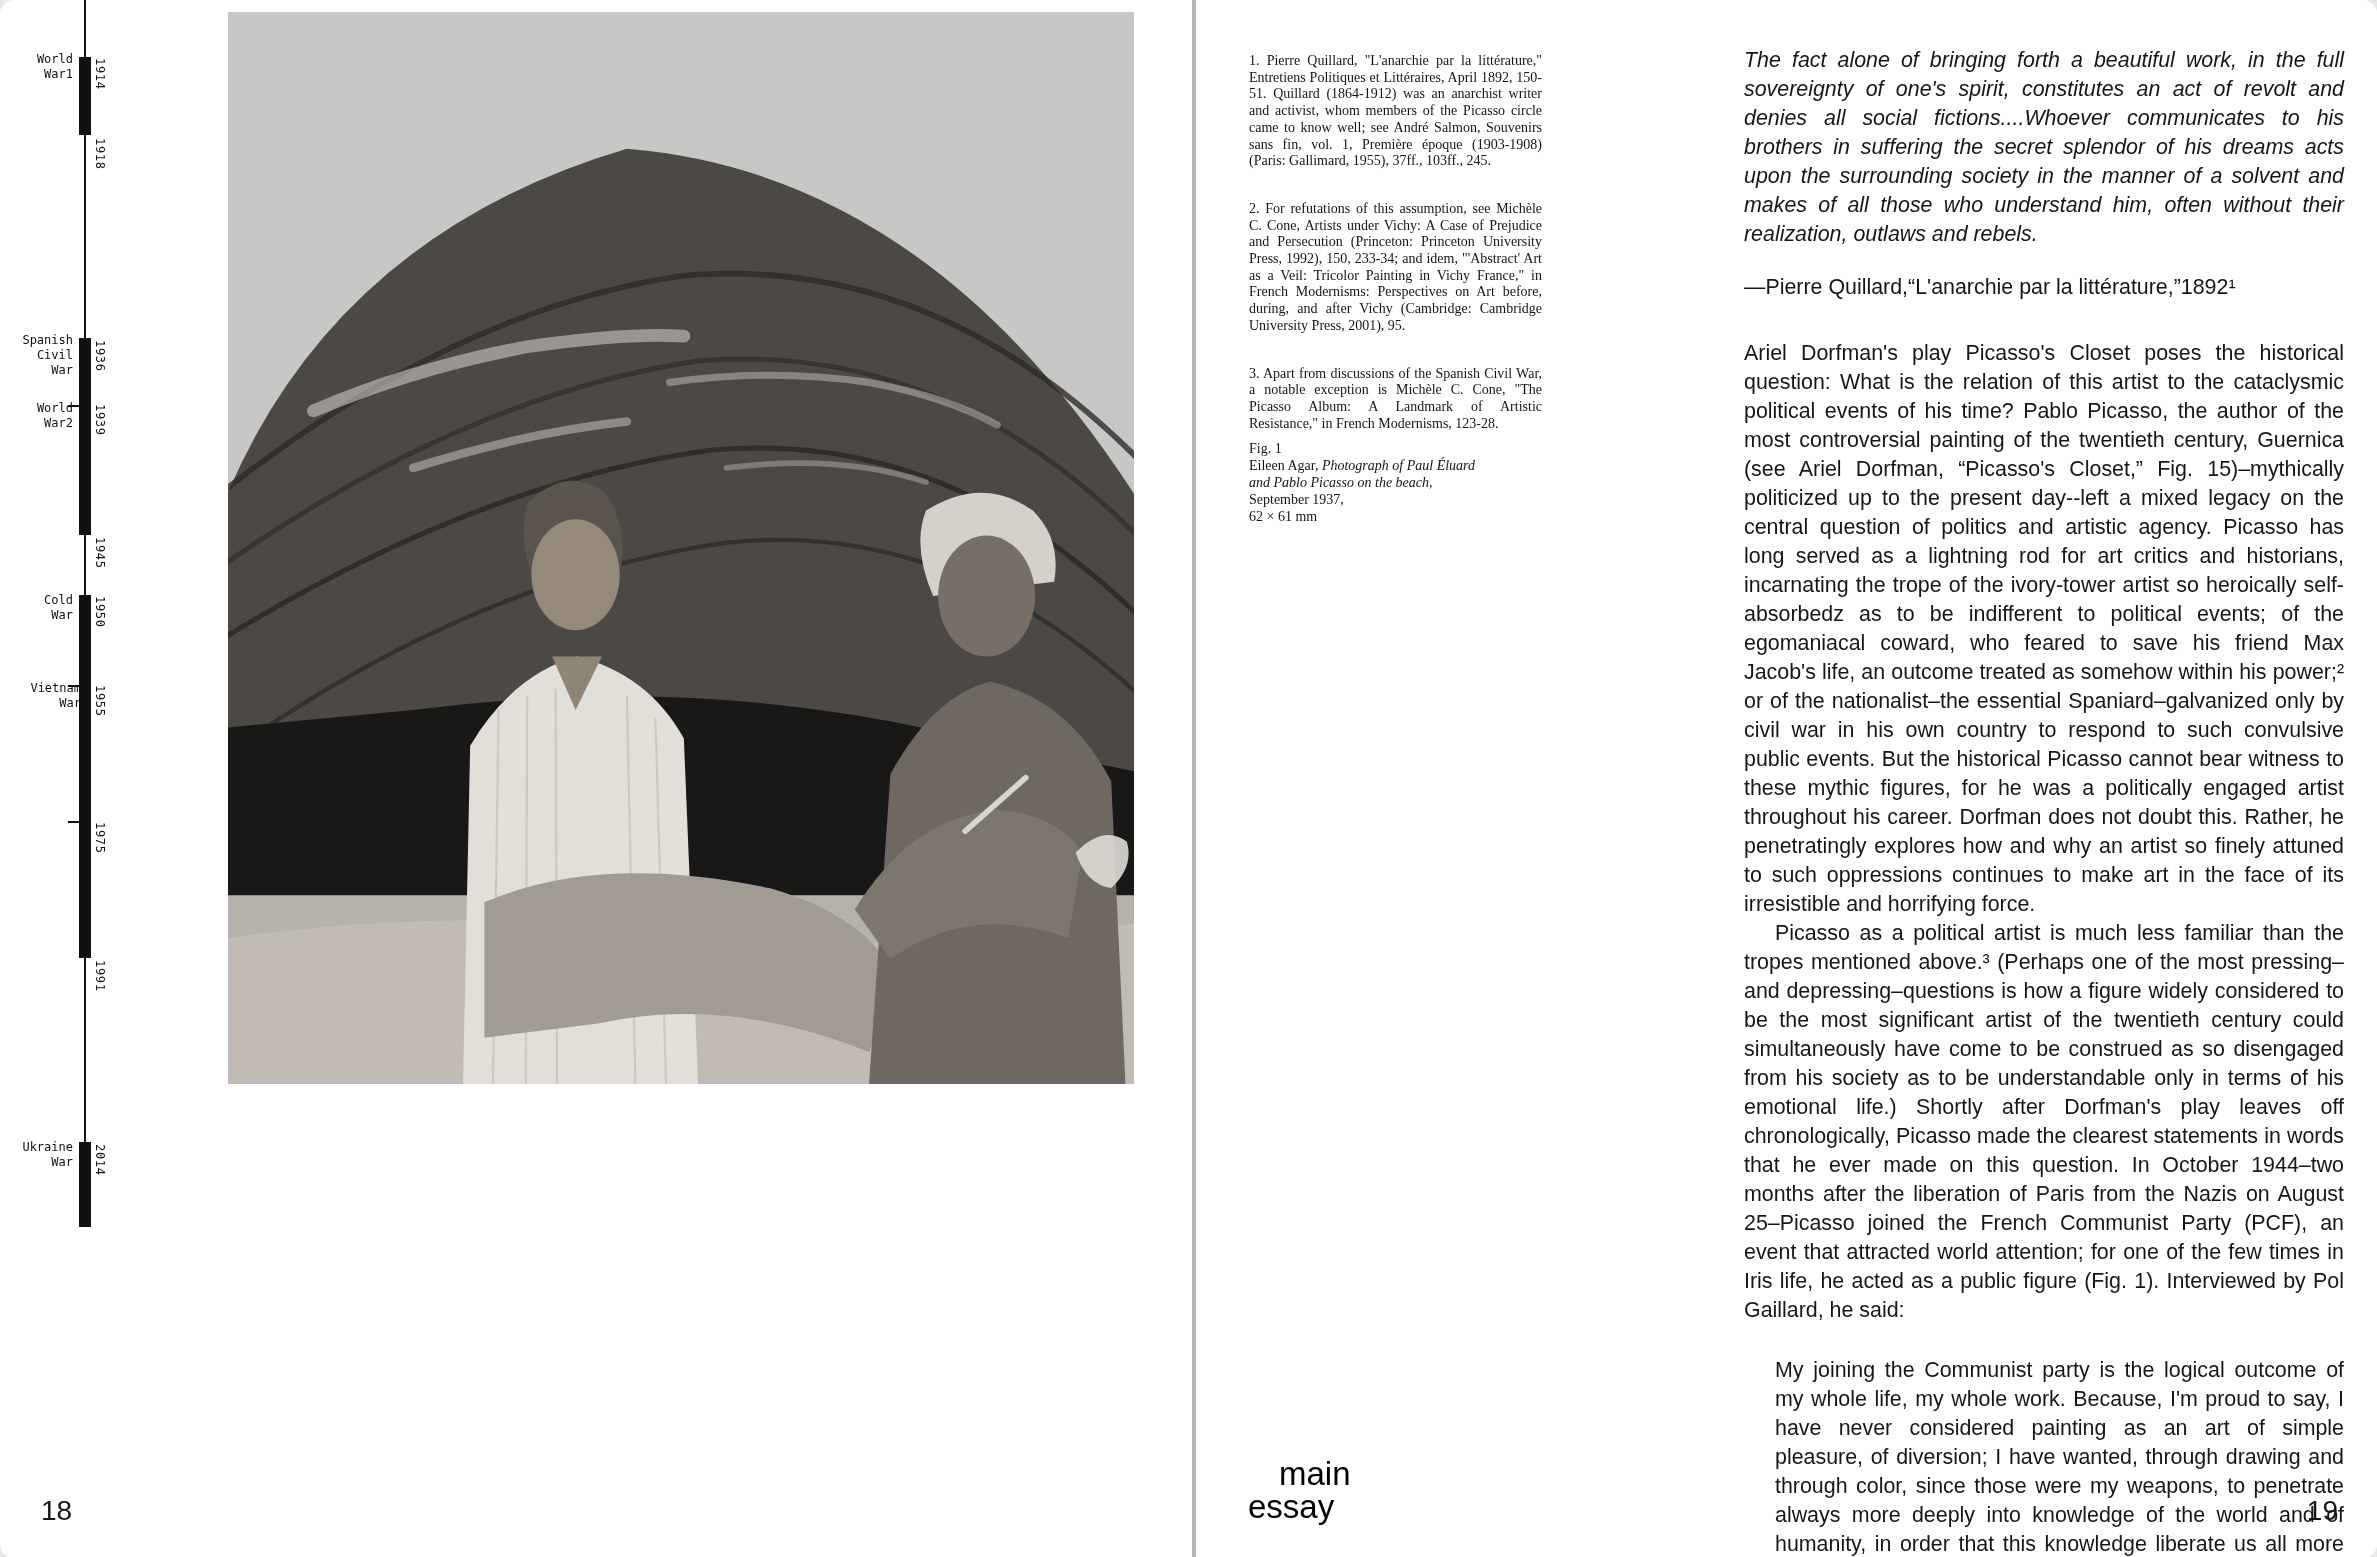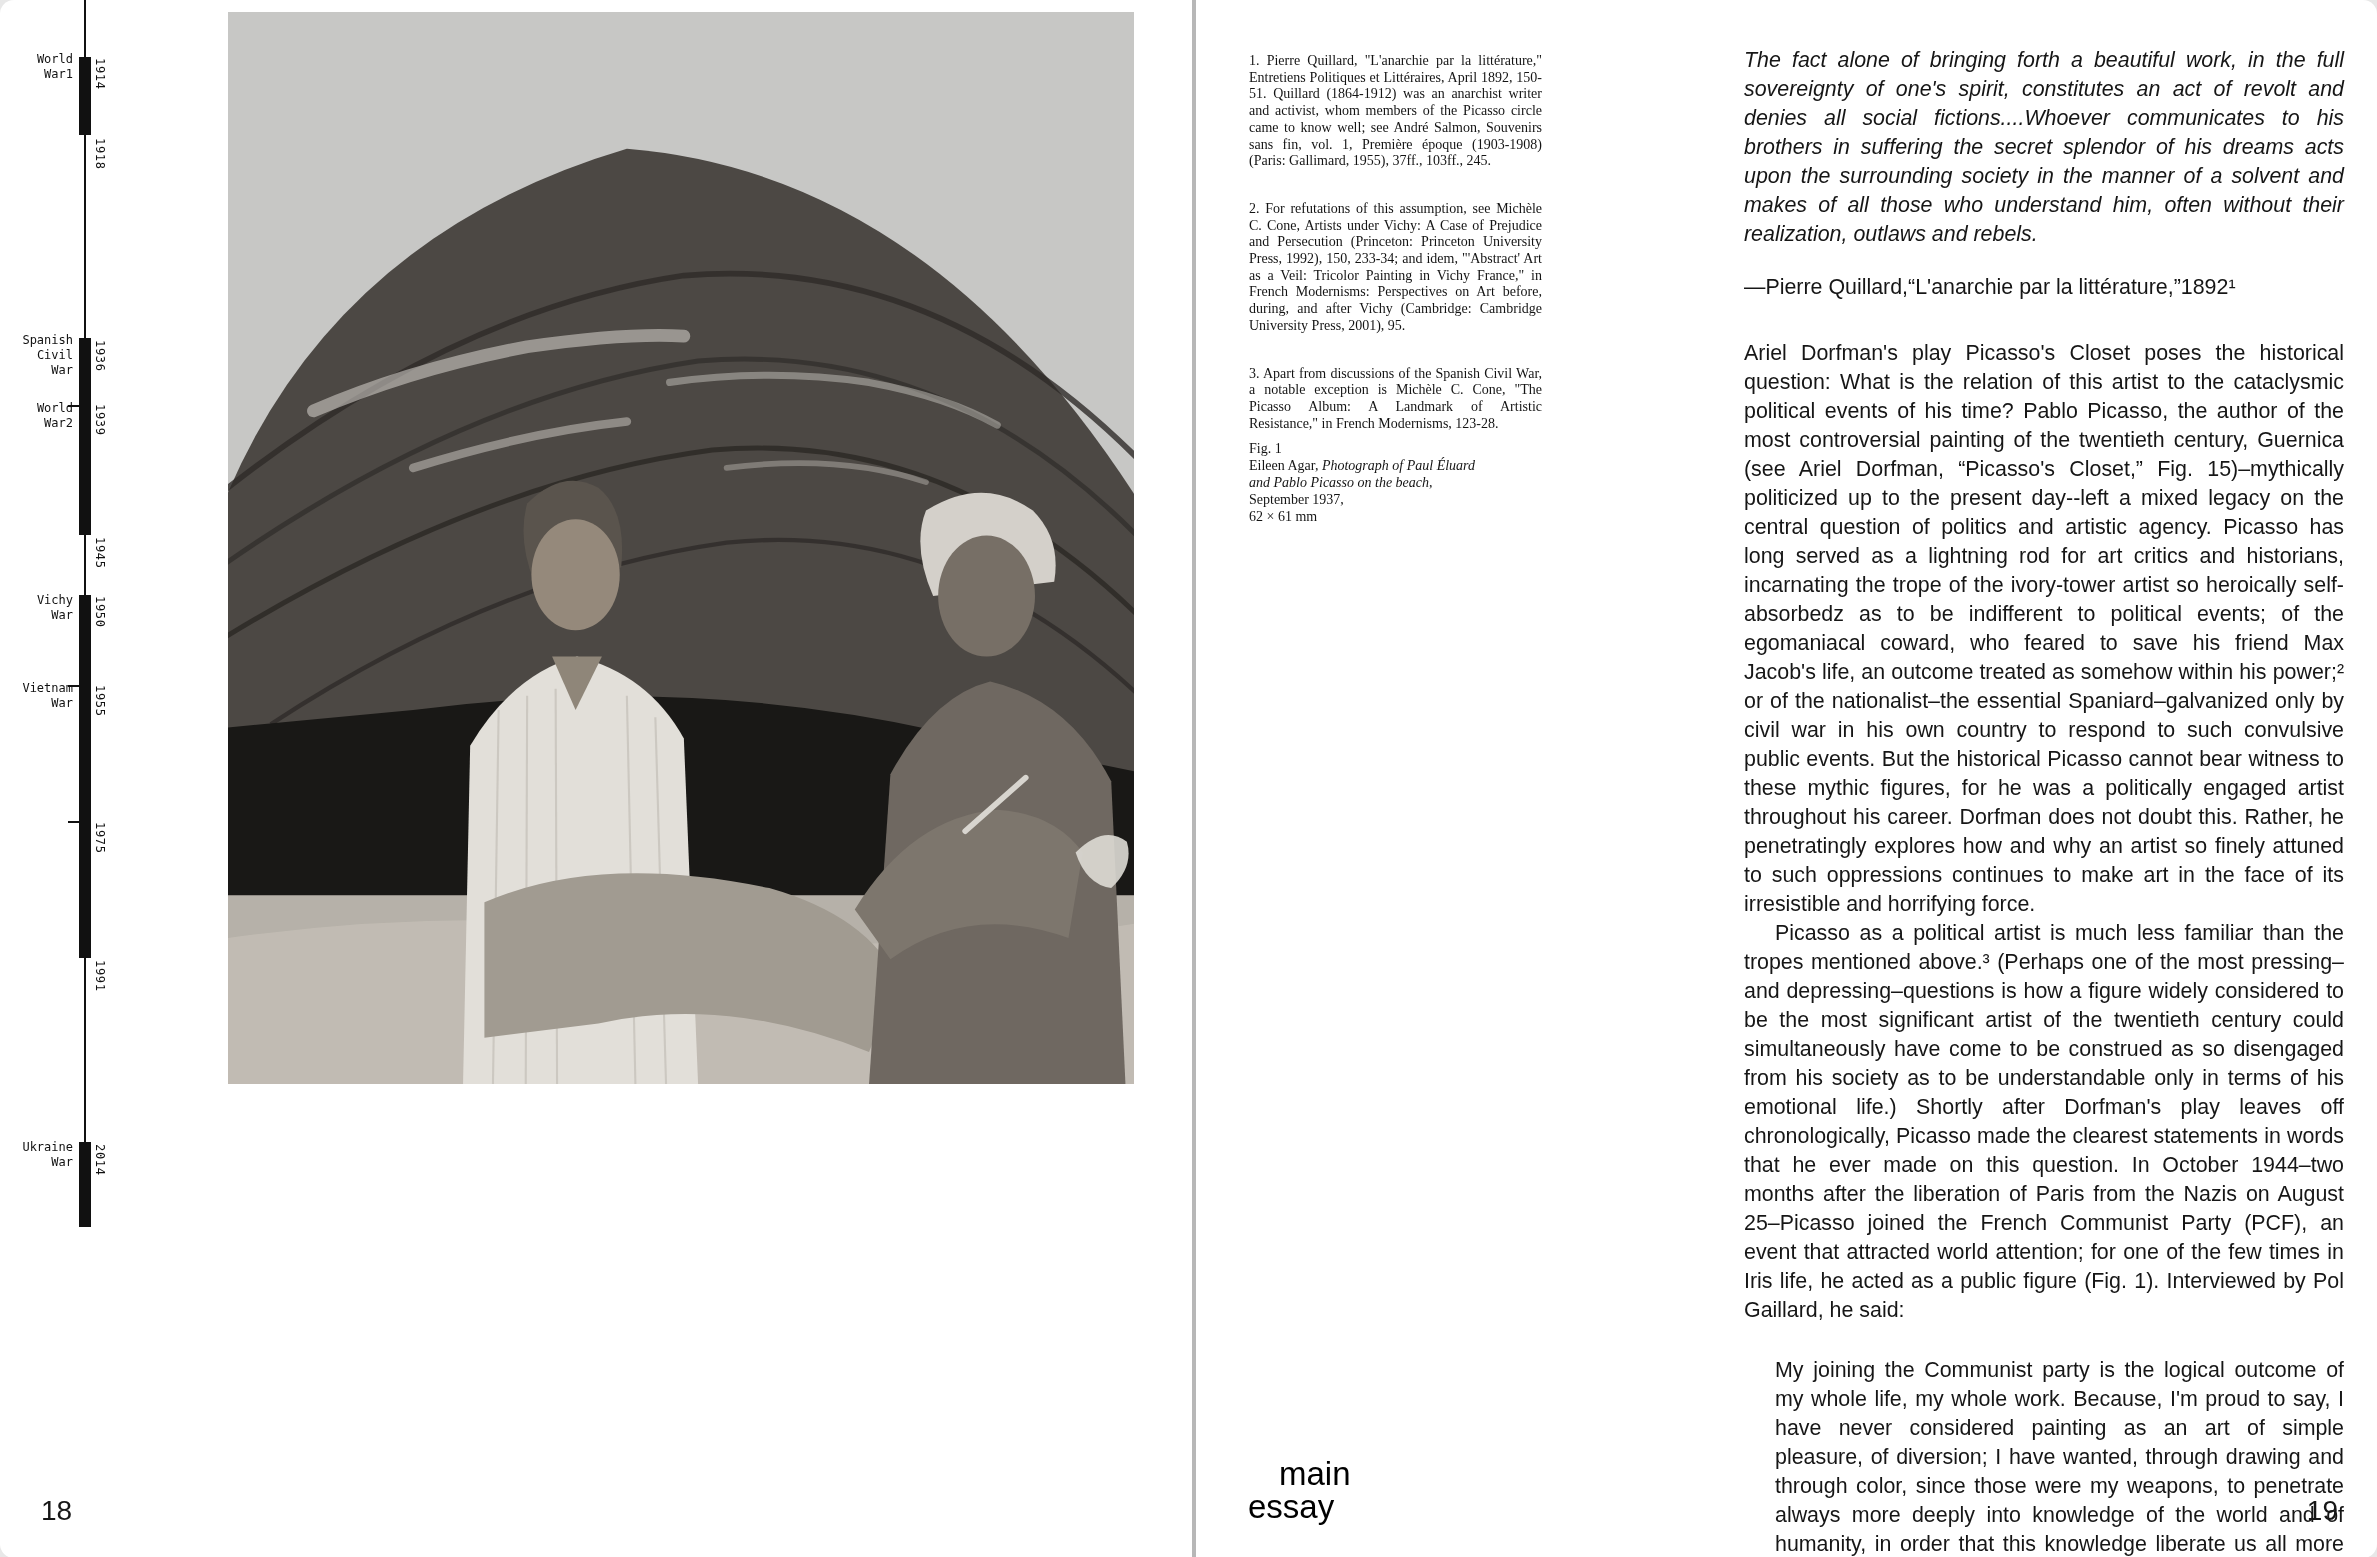--- a/index.html
+++ b/index.html
@@ -76,23 +76,23 @@
       <div class="tl-tick" style="top:685px;"></div>
       <div class="tl-tick" style="top:821px;"></div>
 
       <div class="tl-war-label" style="top:52px;">World
 War1</div>
       <div class="tl-war-label" style="top:333px;text-align:right;">Spanish
 Civil
 War</div>
       <div class="tl-war-label" style="top:401px;">World
 War2</div>
-      <div class="tl-war-label" style="top:593px;">Vichy
+      <div class="tl-war-label" style="top:593px;">Cold
 War</div>
-      <div class="tl-war-label" style="top:681px;">Vietnam
+      <div class="tl-war-label" style="top:681px;padding-left:8px;">Vietnam
 War</div>
       <div class="tl-war-label" style="top:1140px;">Ukraine
 War</div>
 
       <div class="tl-year" style="top:58px;">1914</div>
       <div class="tl-year" style="top:138px;">1918</div>
       <div class="tl-year" style="top:340px;">1936</div>
       <div class="tl-year" style="top:404px;">1939</div>
       <div class="tl-year" style="top:537px;">1945</div>
       <div class="tl-year" style="top:596px;">1950</div>

